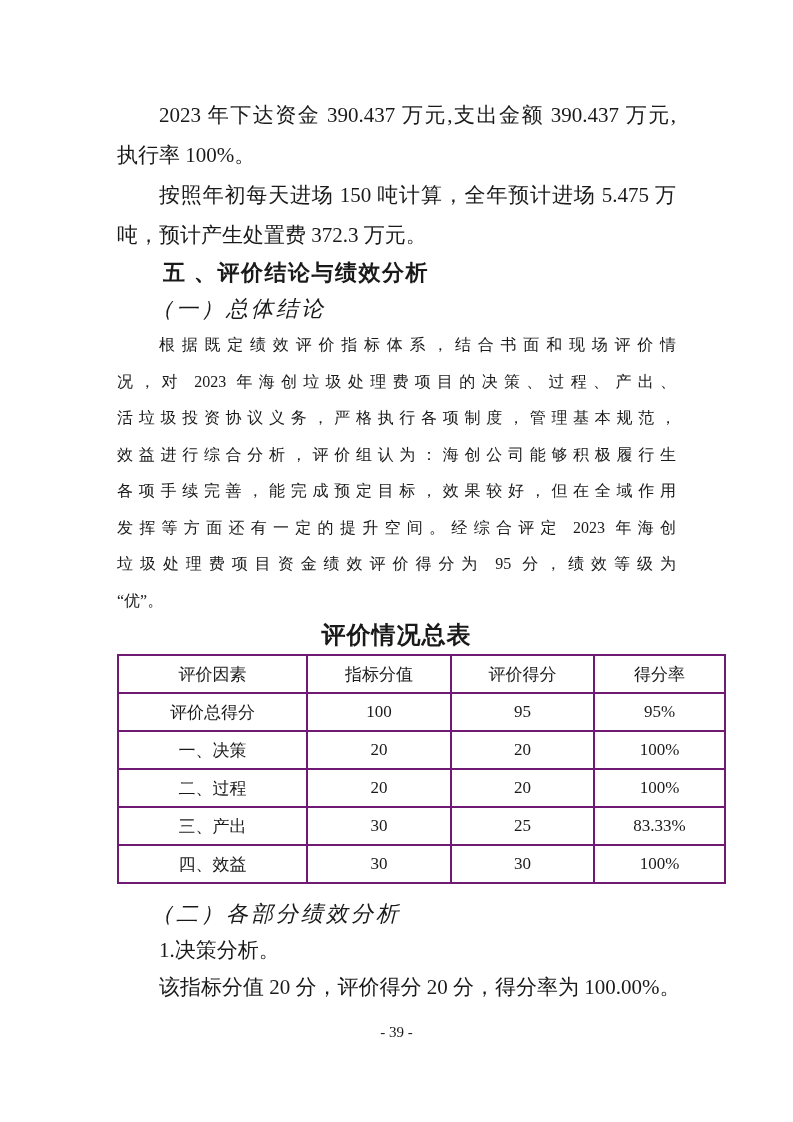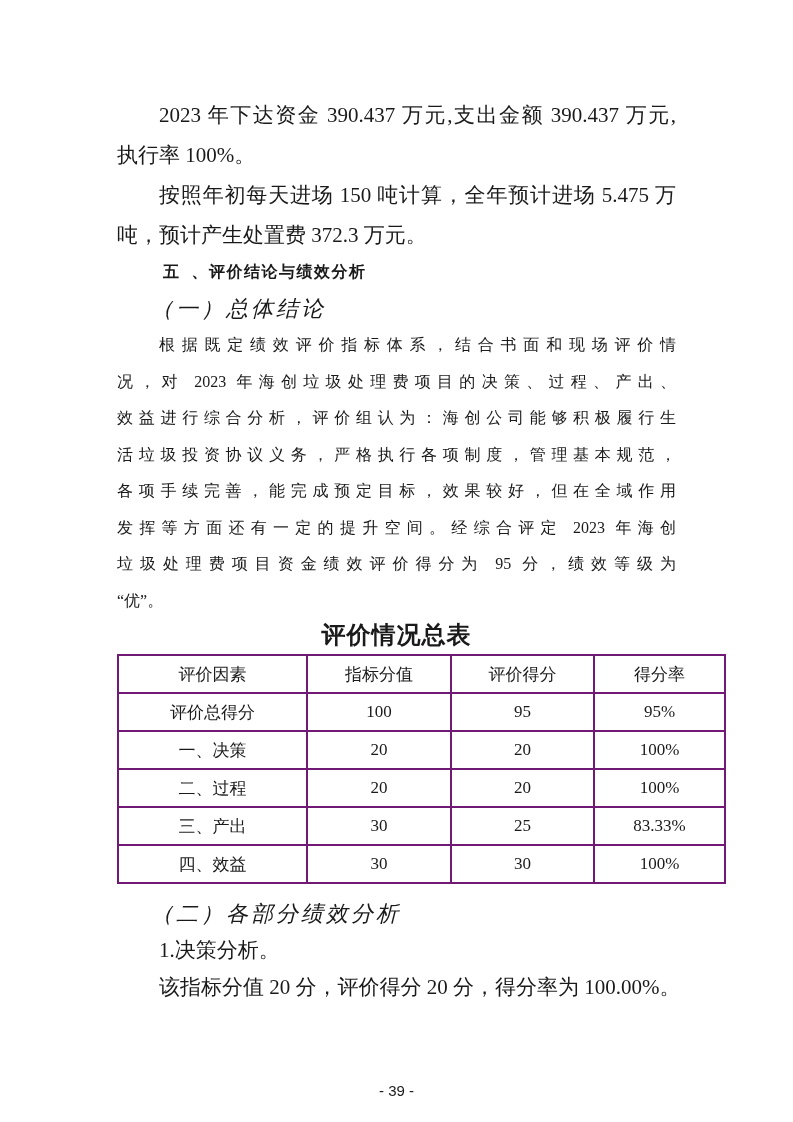--- a/index.html
+++ b/index.html
@@ -30,23 +30,23 @@
     text-align: justify;
     text-align-last: justify;
     text-justify: inter-ideograph;
   }
 
   .intro { margin-top: 95px; font-size: 21px; }
   .intro .line { line-height: 40px; height: 40px; }
 
   .heading-main {
     height: 36px; line-height: 36px;
-    font-family: Liberation Mono, monospace;
+    font-family: Liberation Sans, sans-serif;
     font-weight: bold;
-    font-size: 16px;
+    font-size: 22px;
     text-indent: 46px;
     letter-spacing: 1.5px;
   }
 
   .heading-sub {
     height: 36px; line-height: 36px;
     font-size: 22px;
     font-style: italic;            
     text-indent: 34px;
     letter-spacing: 3px;
@@ -88,25 +88,25 @@
   }
 
   .heading-sub.sub2 { margin-top: 12px; }
 
   .analysis { font-size: 21px; }
   .analysis .line { line-height: 37px; height: 37px; }
 
   .page-number {
     position: absolute;
     left: 0; right: 0;
-    top: 1082px;
+    top: 1024px;
     text-align: center;
     font-size: 15px;
     color: #1a1a1a;
-    font-family: Liberation Sans, sans-serif;
+    font-family: Liberation Serif, serif;
   }
 </style>
 </head>
 <body>
 
 <div class="page">
   <div class="content">
 
     <div class="intro">
         <div class="line indent justify">2023 年下达资金 390.437 万元,支出金额 390.437 万元,</div>
@@ -115,22 +115,22 @@
         <div class="line">吨，预计产生处置费 372.3 万元。</div>
       </div>
 
     <div class="heading-main">五 、评价结论与绩效分析</div>
 
     <div class="heading-sub">（一）总体结论</div>
 
     <div class="conclusion">
         <div class="line indent justify">根据既定绩效评价指标体系，结合书面和现场评价情</div>
         <div class="line justify">况，对 2023 年海创垃圾处理费项目的决策、过程、产出、</div>
+        <div class="line justify">活垃圾投资协议义务，严格执行各项制度，管理基本规范，</div>
         <div class="line justify">效益进行综合分析，评价组认为：海创公司能够积极履行生</div>
-        <div class="line justify">活垃圾投资协议义务，严格执行各项制度，管理基本规范，</div>
         <div class="line justify">各项手续完善，能完成预定目标，效果较好，但在全域作用</div>
         <div class="line justify">发挥等方面还有一定的提升空间。经综合评定 2023 年海创</div>
         <div class="line justify">垃圾处理费项目资金绩效评价得分为 95 分，绩效等级为</div>
         <div class="line">“优”。</div>
       </div>
 
     <div class="table-title">评价情况总表</div>
 
     <table class="summary-table">
       <colgroup>

